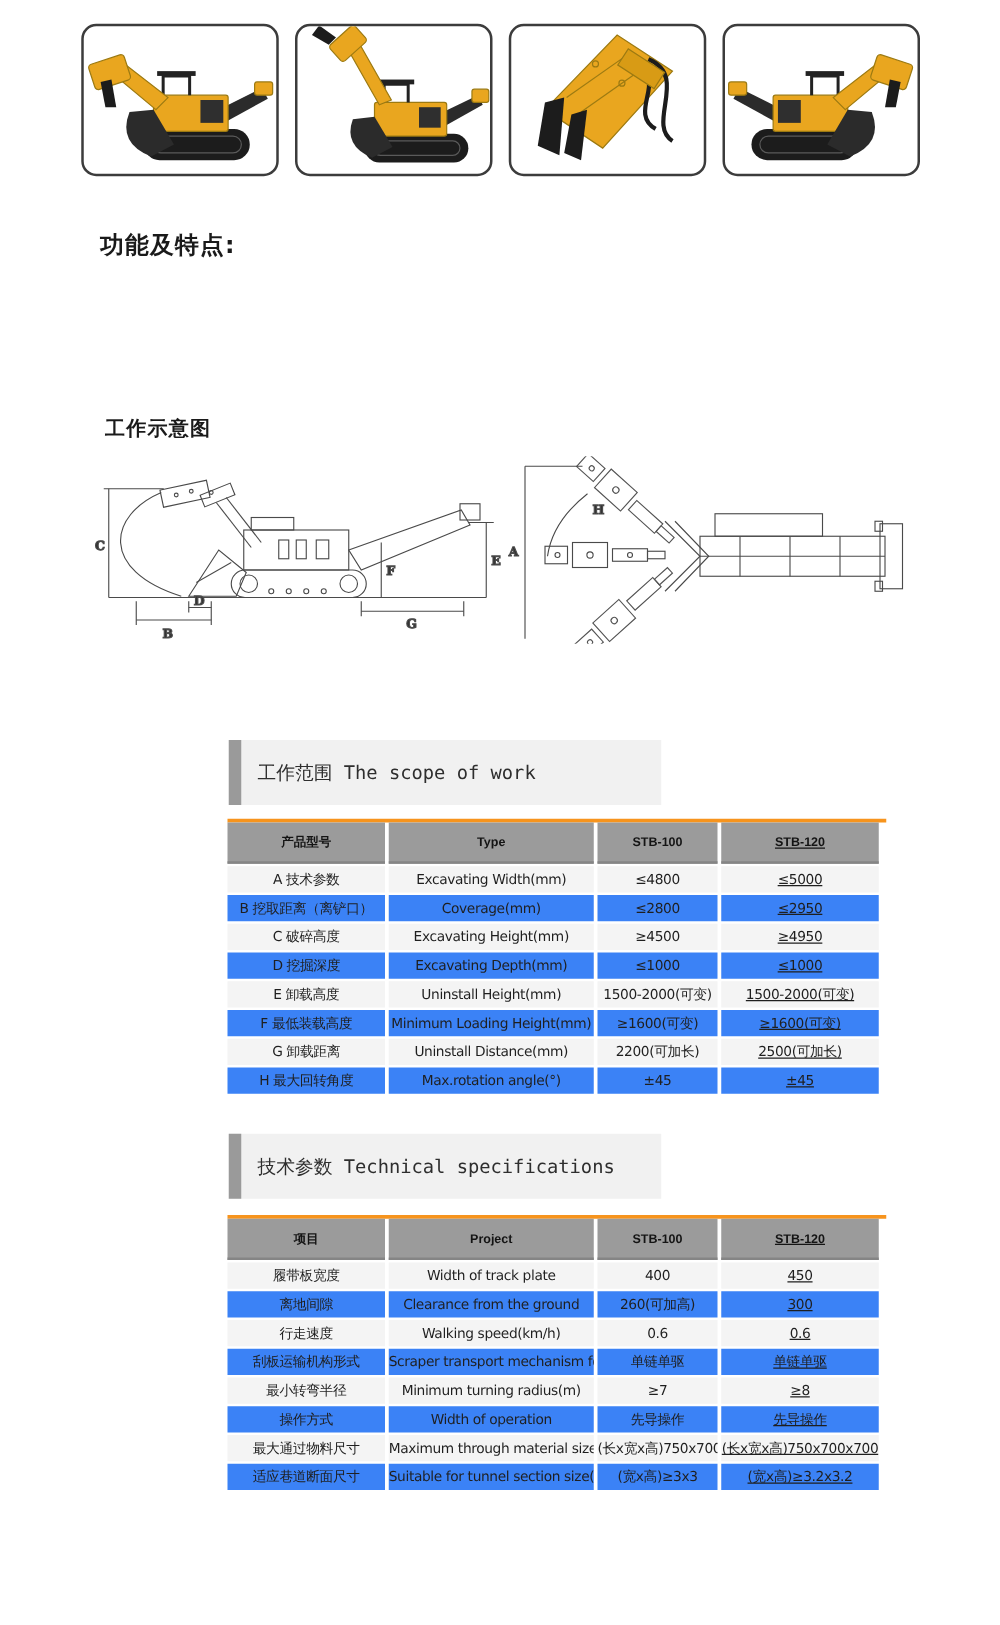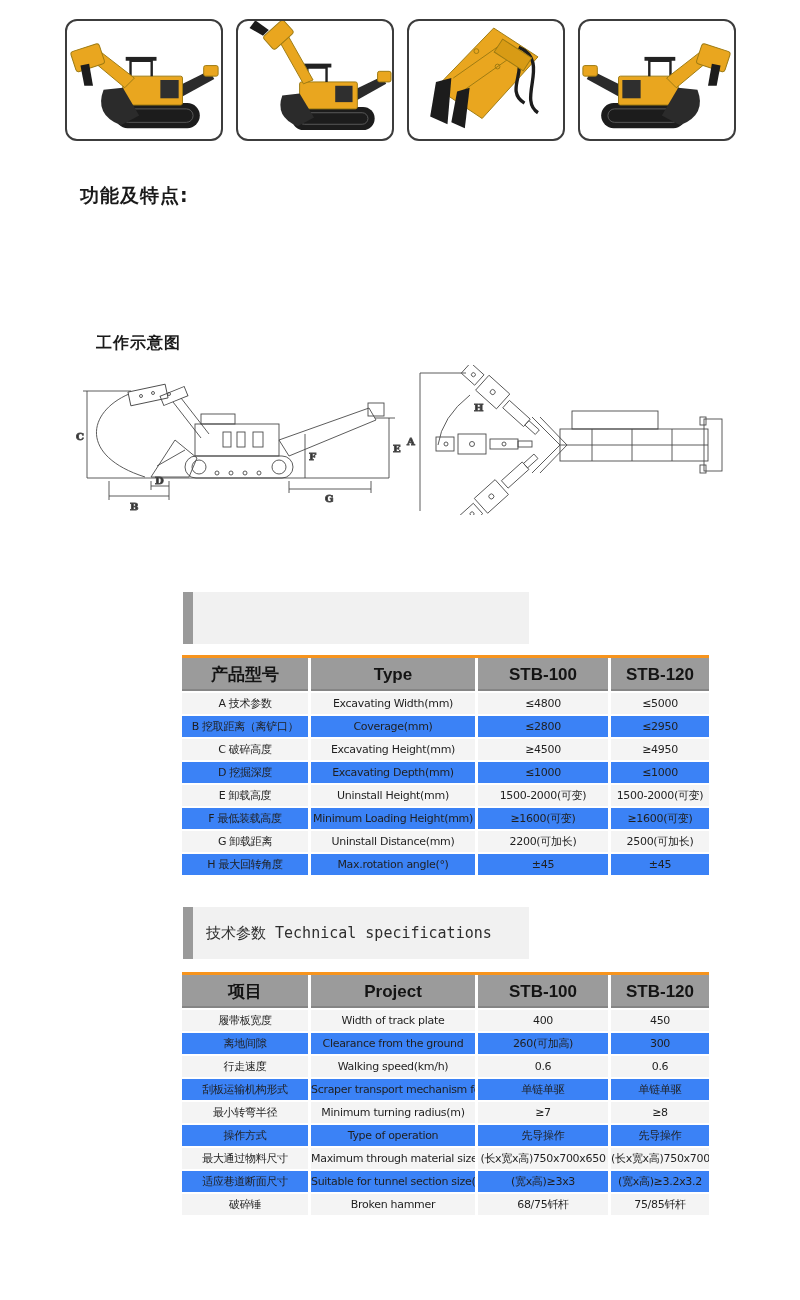--- a/index.html
+++ b/index.html
@@ -10,37 +10,37 @@
   .card{position:absolute;top:19px;width:158px;height:122px;background:#fff;
         border:2px solid #3c3c3c;border-radius:12px;box-sizing:border-box;overflow:hidden;}
   .card svg{width:100%;height:100%;}
 
   
   .feat-title{position:absolute;left:80px;top:183px;font-size:19px;font-weight:bold;letter-spacing:1px;}
   .feat-body{position:absolute;left:80px;top:218px;width:686px;font-size:14px;line-height:25px;
              text-indent:2em;text-align:justify;}
 
   
-  .diag-title{position:absolute;left:96px;top:333px;font-size:16px;font-weight:bold;letter-spacing:1px;}
+  .diag-title{position:absolute;left:84px;top:333px;font-size:16px;font-weight:bold;letter-spacing:1px;}
   .diag{position:absolute;}
   .diag svg{width:100%;height:100%;}
   .diag text{font-family:"DejaVu Serif",serif;font-size:10px;fill:#333;font-weight:bold;}
 
   
   .sect{position:absolute;left:183px;width:346px;height:52px;background:#f1f1f1;}
   .sect .bar{position:absolute;left:0;top:0;bottom:0;width:10px;background:#9a9a9a;}
   .sect .sect-label{position:absolute;left:23px;top:0;height:52px;line-height:52px;
         font-family:"DejaVu Sans Mono",monospace;font-size:15px;color:#2e2e2e;white-space:nowrap;}
 
   
   .otable{position:absolute;left:182px;width:527px;border-top:3px solid #F7941D;}
   .trow{display:flex;gap:3px;margin-bottom:2px;}
   .tcell{box-sizing:border-box;text-align:center;white-space:nowrap;overflow:hidden;}
-  .c0{width:126px;}.c1{width:164px;}.c2{width:130px;}.c3{width:98px;}
-  .thead .tcell{background:#9b9b9b;height:33px;line-height:33px;font-weight:bold;font-size:17px;
+  .c0{width:126px;}.c1{width:164px;}.c2{width:96px;}.c3{width:126px;text-decoration:underline;}
+  .thead .tcell{background:#9b9b9b;height:33px;line-height:33px;font-weight:bold;font-size:10px;
         color:#141414;font-family:"Liberation Sans",sans-serif;border-bottom:2px solid #858585;}
   .trow.odd  .tcell{background:#f4f4f4;}
   .trow.even .tcell{background:#3b82f6;}
   .trow:not(.thead) .tcell{height:21px;line-height:21px;font-size:11px;letter-spacing:-0.3px;
         color:#1f1f1f;font-family:"DejaVu Sans",sans-serif;}
 </style>
 </head>
 <body>
 
 <div class="page">
@@ -204,20 +204,21 @@
       <rect x="304" y="54" width="18" height="52"></rect>
       <rect x="300" y="52" width="6" height="8"></rect>
         <rect x="300" y="100" width="6" height="8"></rect>
       <text x="7" y="80">A</text>
       <text x="74" y="46">H</text>
     </svg>
   </div>
 
   <div class="sect" style="top:592px;">
     <div class="bar"></div>
+    <div class="sect-label">工作范围 The scope of work</div>
   </div>
   <div class="otable" style="top:655px;">
       <div class="trow thead">
         <div class="tcell c0">产品型号</div>
         <div class="tcell c1">Type</div>
         <div class="tcell c2">STB-100</div>
         <div class="tcell c3">STB-120</div>
       </div>
       <div class="trow odd">
         <div class="tcell c0">A 技术参数</div>
@@ -305,37 +306,31 @@
         <div class="tcell c3">单链单驱</div>
       </div>
       <div class="trow odd">
         <div class="tcell c0">最小转弯半径</div>
         <div class="tcell c1">Minimum turning radius(m)</div>
         <div class="tcell c2">≥7</div>
         <div class="tcell c3">≥8</div>
       </div>
       <div class="trow even">
         <div class="tcell c0">操作方式</div>
-        <div class="tcell c1">Type of operation</div>
+        <div class="tcell c1">Width of operation</div>
         <div class="tcell c2">先导操作</div>
         <div class="tcell c3">先导操作</div>
       </div>
       <div class="trow odd">
         <div class="tcell c0">最大通过物料尺寸</div>
         <div class="tcell c1">Maximum through material size(mm)</div>
         <div class="tcell c2">(长x宽x高)750x700x650</div>
         <div class="tcell c3">(长x宽x高)750x700x700</div>
       </div>
       <div class="trow even">
         <div class="tcell c0">适应巷道断面尺寸</div>
         <div class="tcell c1">Suitable for tunnel section size(m)</div>
         <div class="tcell c2">(宽x高)≥3x3</div>
         <div class="tcell c3">(宽x高)≥3.2x3.2</div>
       </div>
-      <div class="trow odd">
-        <div class="tcell c0">破碎锤</div>
-        <div class="tcell c1">Broken hammer</div>
-        <div class="tcell c2">68/75钎杆</div>
-        <div class="tcell c3">75/85钎杆</div>
-      </div>
     </div>
 
 </div>
 
 </body></html>

